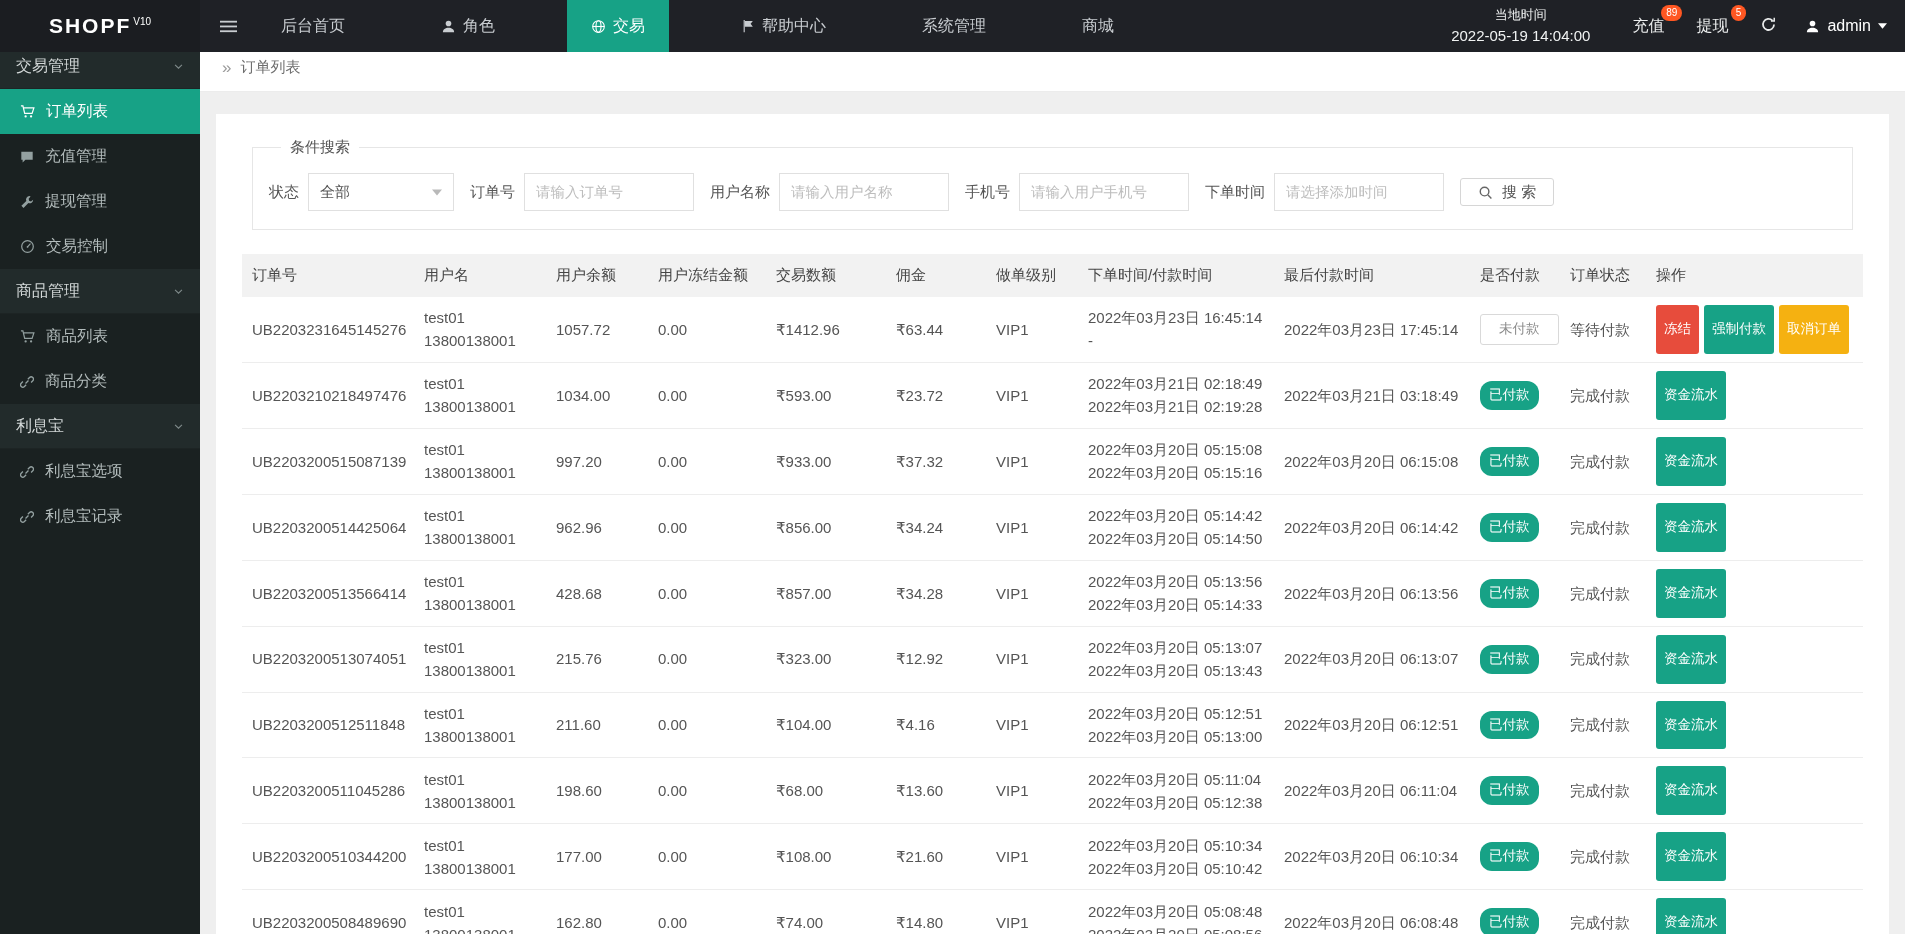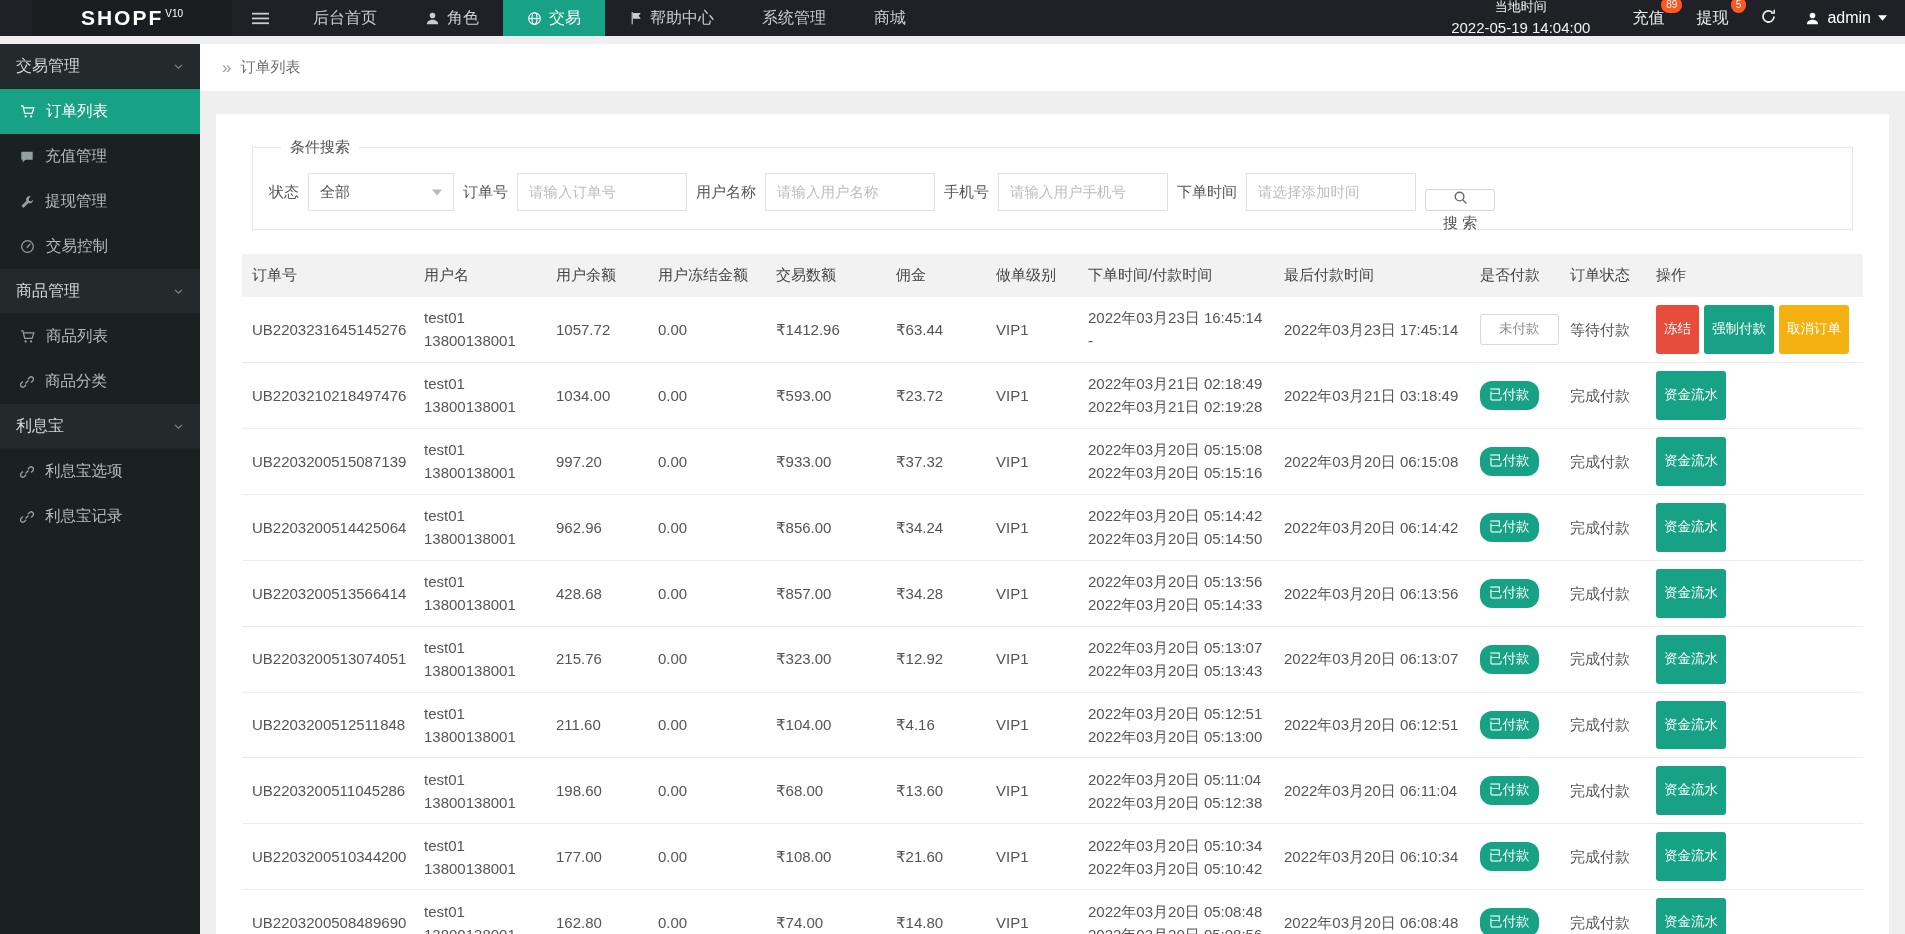--- a/index.html
+++ b/index.html
@@ -5,31 +5,31 @@
   * { margin:0; padding:0; box-sizing:border-box; }
   html,body { width:1905px; height:934px; overflow:hidden; }
   body {
     font-family:"Liberation Sans","DejaVu Sans",sans-serif;
     background:#efefef; color:#555; font-size:15px;
   }
   .ic svg { display:block; }
 
   
   .topbar {
-    position:fixed; top:0; left:0; right:0; height:36px;
-    background:#1f2126; color:#cfd3d6; display:flex; align-items:stretch; z-index:20;padding-left:32px;
+    position:fixed; top:0; left:0; right:0; height:52px;
+    background:#1f2126; color:#cfd3d6; display:flex; align-items:stretch; z-index:20;
   }
   .logo {
     width:200px; background:#1b1d21; color:#fff; display:flex;
     align-items:center; justify-content:center; font-size:21px;
     font-weight:bold; letter-spacing:2px;
   }
   .logo sup { font-size:10px; letter-spacing:0; margin-left:2px; transform:translateY(-5px); font-weight:normal; }
   .hamburger { display:flex; align-items:center; padding:0 20px; color:#c9cdd1; cursor:pointer; }
-  .topnav { display:flex; align-items:stretch; }
+  .topnav { display:flex; align-items:stretch;gap:48px; }
   .topnav-item {
     display:flex; align-items:center; gap:7px; padding:0 24px;
     font-size:16px; color:#c9cdd1; cursor:pointer; text-decoration:none;
   }
   .topnav-item.active { background:#17a286; color:#fff; }
   .topbar-right { margin-left:auto; display:flex; align-items:center; }
   .localtime { text-align:center; line-height:1.45; margin-right:26px; color:#f0f2f2; }
   .localtime .lt-label { font-size:13px; }
   .localtime .lt-value { font-size:15px; }
   .top-btn { position:relative; padding:4px 16px; font-size:16px; color:#eceeee; cursor:pointer; }
@@ -71,38 +71,38 @@
     margin:22px 16px 0 16px; background:#fff; padding:18px 26px 26px;
     min-height:800px;
   }
 
   fieldset.search-fieldset {
     border:1px solid #e6e6e6; margin:6px 10px 24px; padding:16px 16px 18px;
   }
   fieldset.search-fieldset legend {
     margin-left:12px; padding:0 9px; font-size:15px; color:#555;
   }
-  .filters { display:flex; align-items:flex-end; gap:9px; flex-wrap:nowrap; }
+  .filters { display:flex; align-items:center; gap:16px; flex-wrap:nowrap; }
   .filter { display:flex; align-items:center; }
   .filter .flabel { margin-right:9px; white-space:nowrap; color:#555; font-size:15px; }
   .select {
     width:146px; height:38px; border:1px solid #e0e0e0; background:#fff;
     display:flex; align-items:center; justify-content:space-between;
     padding:12px 11px; color:#555; cursor:pointer;
   }
   .select .caret { color:#b9b9b9; }
   input.txt {
     height:38px; border:1px solid #e0e0e0; padding:0 11px; font-size:14.5px;
     color:#555; width:170px; font-family:inherit; outline:none; background:#fff;
   }
   input.txt::placeholder { color:#bdbdbd; }
   .search-btn {
-    height:22px; border:1px solid #d6d6d6; background:#fff; border-radius:3px;
+    height:28px; border:1px solid #d6d6d6; background:#fff; border-radius:3px;
     display:inline-flex; align-items:center; gap:9px; padding:0 17px;
-    font-size:15px; color:#555; cursor:pointer; font-family:inherit;flex-direction:column;
+    font-size:15px; color:#555; cursor:pointer; font-family:inherit;
   }
   .search-btn .ic { color:#666; }
 
   
   table.orders { width:100%; border-collapse:collapse; table-layout:fixed; }
   table.orders th {
     background:#f2f2f2; font-weight:normal; text-align:left; color:#454545;
     padding:12px 10px; font-size:15px; white-space:nowrap; overflow:hidden;
   }
   table.orders td {

